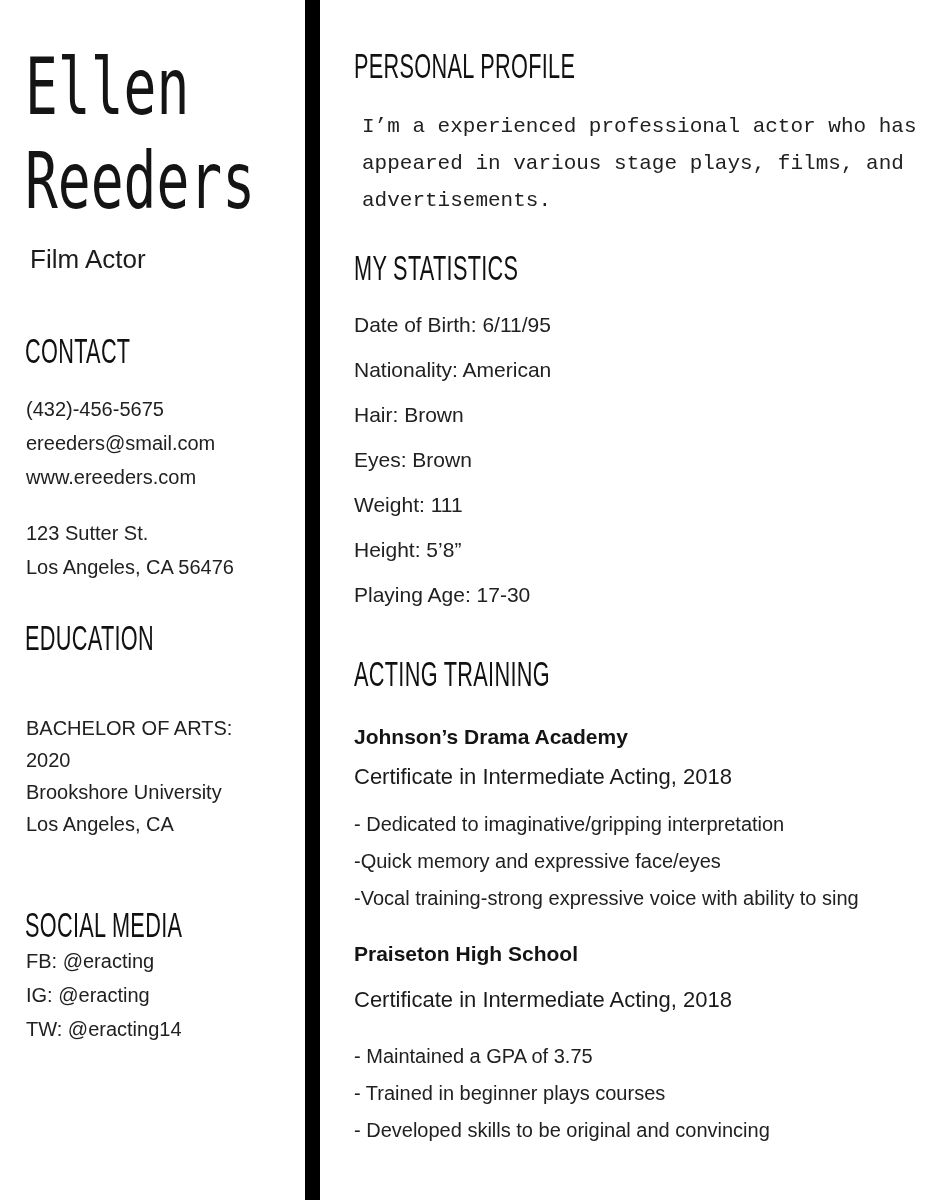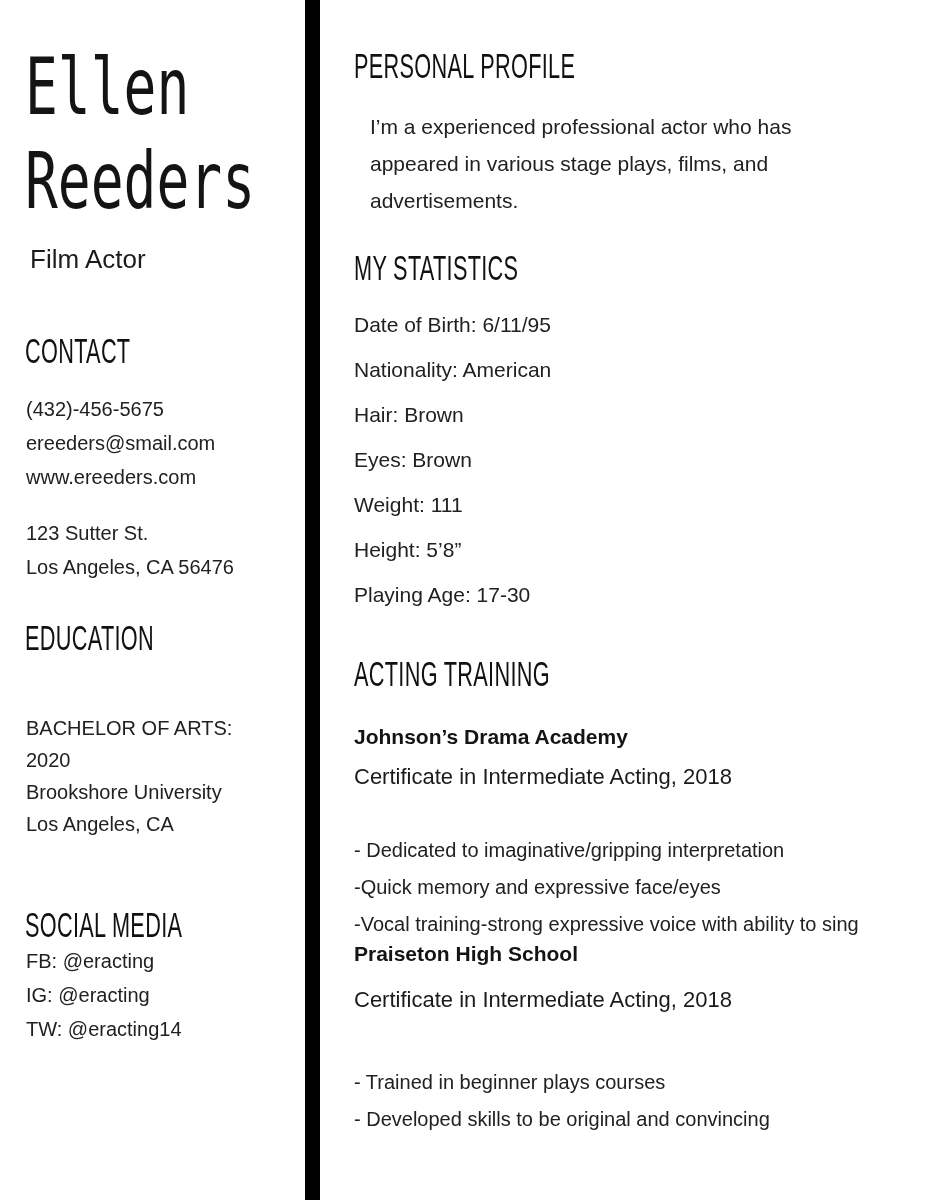--- a/index.html
+++ b/index.html
@@ -73,25 +73,26 @@
     line-height: 36px;
     font-weight: 400;
     color: #111111;
     transform: scaleX(0.62);
     transform-origin: 0 50%;
     white-space: nowrap;
     letter-spacing: 0.5px;
   }
   .para {
     position: absolute;
-    left: 16px;
+    left: 8px;
     font-size: 21px;
     line-height: 37px;
     color: #212121;
     white-space: nowrap;
+    font-family: Liberation Mono, monospace;
   }
   .stats {
     position: absolute;
     left: 0;
     top: 302px;
     font-size: 21px;
     line-height: 45px;
     color: #212121;
     white-space: nowrap;
   }
@@ -112,21 +113,20 @@
     color: #1a1a1a;
     white-space: nowrap;
   }
   .bullets {
     position: absolute;
     left: 0;
     font-size: 20px;
     line-height: 37px;
     color: #212121;
     white-space: nowrap;
-    margin-top: 26px;
   }
 </style>
 </head>
 <body>
 
 <div class="page">
 
   <div class="sidebar">
 
     <div class="name">
@@ -192,19 +192,20 @@
     <div class="certificate" style="top: 762px;">Certificate in Intermediate Acting, 2018</div>
     <div class="bullets" style="top: 806px;">
       <div>- Dedicated to imaginative/gripping interpretation</div>
       <div>-Quick memory and expressive face/eyes</div>
       <div>-Vocal training-strong expressive voice with ability to sing</div>
     </div>
 
     <div class="school-name" style="top: 939px;">Praiseton High School</div>
     <div class="certificate" style="top: 985px;">Certificate in Intermediate Acting, 2018</div>
     <div class="bullets" style="top: 1038px;">
+      <div>- Maintained a GPA of 3.75</div>
       <div>- Trained in beginner plays courses</div>
       <div>- Developed skills to be original and convincing</div>
     </div>
 
   </div>
 
 </div>
 
 </body></html>

